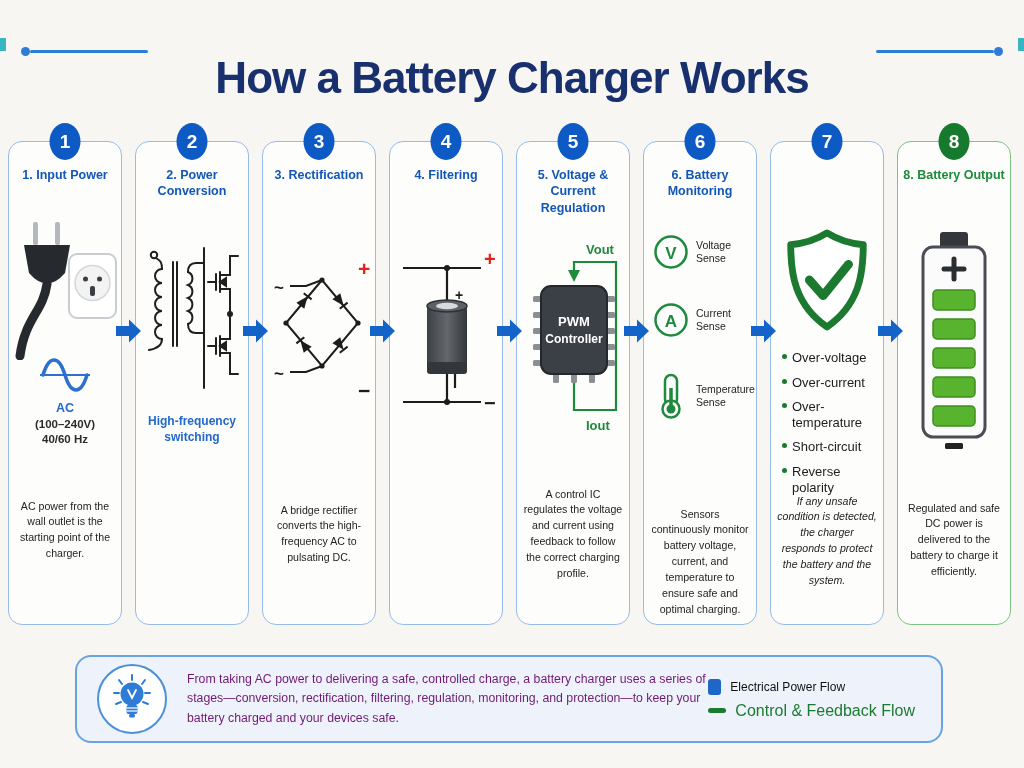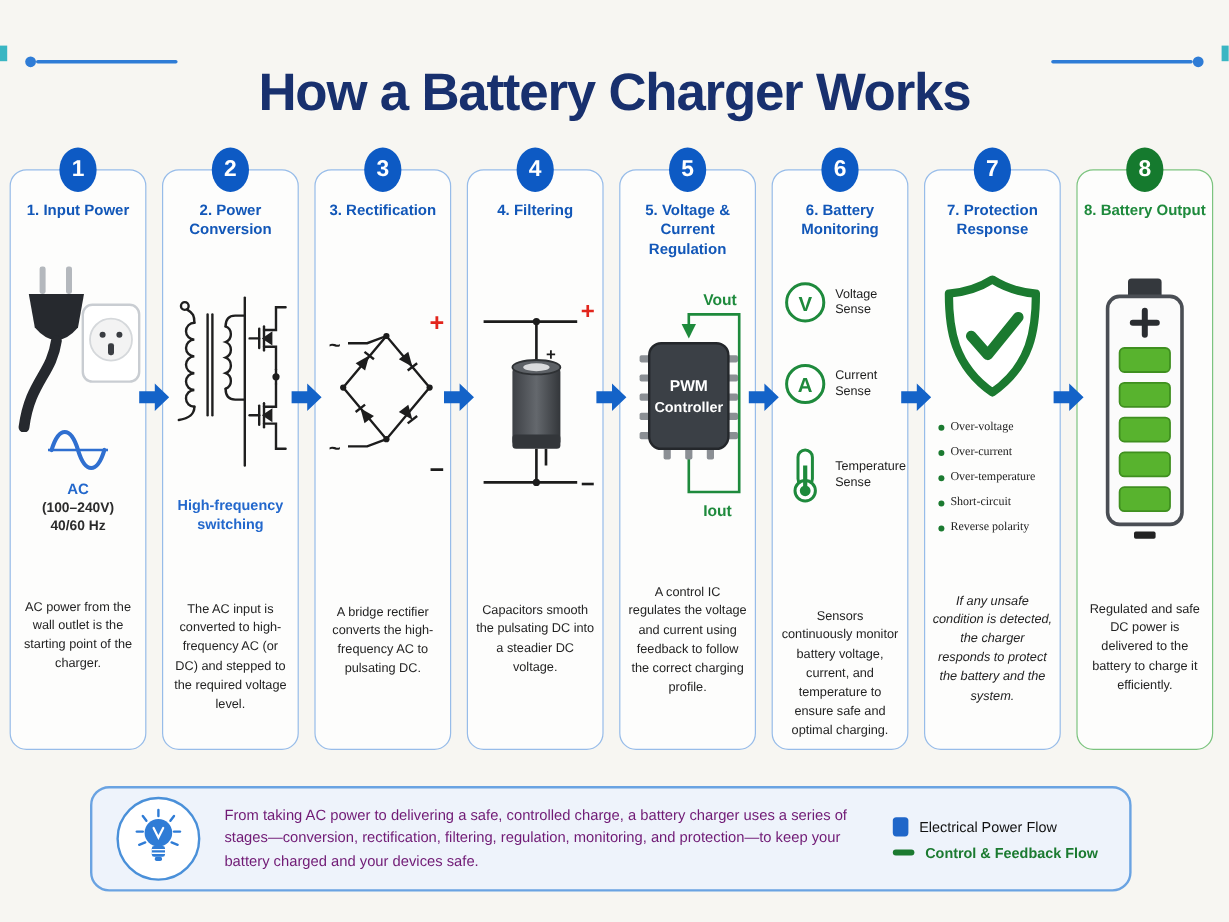--- a/index.html
+++ b/index.html
@@ -63,40 +63,40 @@
   .s5-chip{position:absolute;top:96px;left:7px;}
   
   .s6-row{position:absolute;left:9px;display:flex;align-items:center;gap:7px;}
   .s6-ico{width:36px;display:flex;justify-content:center;flex-shrink:0;}
   .s6-label{font-size:10.5px;color:#1d1d1d;line-height:1.25;width:58px;}
   
   .s7-shield{position:absolute;top:84px;left:0;right:0;text-align:center;}
   .s7-bullets{position:absolute;top:208px;left:11px;right:2px;}
   .s7-bullet{display:flex;margin-bottom:9px;}
   .s7-bullet .dot{width:5px;height:5px;border-radius:50%;background:#1b7a30;margin:4px 5px 0 0;flex-shrink:0;}
-  .s7-bullet .txt{font-size:10px;color:#1d1d1d;line-height:1.2;font-family:Liberation Serif, serif;}
+  .s7-bullet .txt{font-size:13px;color:#1d1d1d;line-height:1.2;}
   
   .s8-batt{position:absolute;top:88px;left:0;right:0;text-align:center;}
   
   .footer{
     position:absolute;left:75px;top:655px;width:868px;height:88px;box-sizing:border-box;
     background:#eef3fb;border:2px solid #6aa3e2;border-radius:16px;
     display:flex;align-items:center;padding:0 20px;
   }
   .bulb-wrap{
     width:66px;height:66px;border-radius:50%;background:#fff;border:2px solid #4a90d9;
     display:flex;align-items:center;justify-content:center;flex-shrink:0;margin-right:20px;
   }
   .summary{flex:0 0 520px;font-size:12.3px;line-height:1.55;color:#701a75;}
   .legend{margin-left:auto;margin-right:6px;}
   .legend-row{display:flex;align-items:center;gap:9px;margin:7px 0;}
   .legend-swatch-power{width:13px;height:16px;border-radius:3px;background:#1f66c9;}
   .legend-swatch-feedback{width:18px;height:5px;border-radius:2.5px;background:#1b7a30;}
   .legend-label-power{font-size:12px;color:#111;}
-  .legend-label-feedback{font-size:12px;color:#1b7a30;font-weight:bold;}
+  .legend-label-feedback{font-size:16px;color:#1b7a30;font-weight:normal;}
   svg text{font-family:"Liberation Sans", sans-serif;}
 </style>
 </head>
 <body>
 
 <div class="edge-mark left"></div>
 <div class="edge-mark right"></div>
 <div class="deco-dot left"></div>
 <div class="deco-line left"></div>
 <h1 class="page-title">How a Battery Charger Works</h1>
@@ -163,21 +163,20 @@
         <line x1="74" y1="94" x2="74" y2="114"></line>
         <path d="M74 97 L84 97 L84 78"></path>
         <path d="M74 111 L84 111 L84 132 L92 132"></path>
         <path d="M80 100 L74 104 L80 108 Z" fill="#1f1f1f"></path>
       </svg>
     </div>
     <div class="s2-caption">
       <span>High-frequency</span>
       <span>switching</span>
     </div>
-    <p class="desc" style="top:348px;">The AC input is converted to high-frequency AC (or DC) and stepped to the required voltage level.</p>
   </div>
 
   <div class="card" style="left:262px;">
     <div class="badge">3</div>
     <div class="card-title">3. Rectification</div>
     <div class="s3-bridge">
       <svg width="100" height="156" viewBox="0 0 100 156">
         <g fill="none" stroke="#1c1c1c" stroke-width="2">
           <path d="M20 36 L36 36 L52 30"></path>
           <path d="M20 122 L36 122 L52 116"></path>
@@ -233,21 +232,20 @@
         <rect x="30" y="112" width="40" height="12" rx="3" fill="#33363a"></rect>
         <ellipse cx="50" cy="56" rx="20" ry="6" fill="#5d6166" stroke="#2e3134" stroke-width="1.5"></ellipse>
         <ellipse cx="50" cy="56" rx="11" ry="3.3" fill="#d9dadc"></ellipse>
         <line x1="50" y1="124" x2="50" y2="152" stroke="#1c1c1c" stroke-width="2.2"></line>
         <line x1="58" y1="124" x2="58" y2="138" stroke="#1c1c1c" stroke-width="2.2"></line>
         <line x1="6" y1="152" x2="84" y2="152" stroke="#1c1c1c" stroke-width="2.2"></line>
         <circle cx="50" cy="152" r="3" fill="#1c1c1c"></circle>
         <text x="87" y="160" font-size="20" font-weight="bold" fill="#1c1c1c">−</text>
       </svg>
     </div>
-    <p class="desc" style="top:349px;">Capacitors smooth the pulsating DC into a steadier DC voltage.</p>
   </div>
 
   <div class="card" style="left:516px;">
     <div class="badge">5</div>
     <div class="card-title">5. Voltage &amp; Current Regulation</div>
     <div class="s5-chip">
       <svg width="100" height="200" viewBox="0 0 100 200">
         <text x="62" y="16" font-size="13" font-weight="bold" fill="#1e8a3c">Vout</text>
         <path d="M50 140 L50 172 L92 172 L92 24 L50 24 L50 32" fill="none" stroke="#1e8a3c" stroke-width="2.2"></path>
         <path d="M44 32 L56 32 L50 44 Z" fill="#1e8a3c"></path>
@@ -305,21 +303,20 @@
           <circle cx="15" cy="37" r="4.5" fill="#1e8a3c"></circle>
         </svg>
       </span>
       <span class="s6-label">Temperature Sense</span>
     </div>
     <p class="desc" style="top:354px;">Sensors continuously monitor battery voltage, current, and temperature to ensure safe and optimal charging.</p>
   </div>
 
   <div class="card" style="left:770px;">
     <div class="badge">7</div>
-    <div class="card-title">7. Protection Response</div>
     <div class="s7-shield">
       <svg width="98" height="110" viewBox="0 0 100 110">
         <path d="M50 6 C61 13 75 17 87 18 C87 48 83 79 50 102 C17 79 13 48 13 18 C25 17 39 13 50 6 Z" fill="#ffffff" stroke="#1b7a30" stroke-width="7" stroke-linejoin="round"></path>
         <path d="M32 54 L46 70 L72 38" fill="none" stroke="#1b7a30" stroke-width="9" stroke-linecap="round" stroke-linejoin="round"></path>
       </svg>
     </div>
     <div class="s7-bullets">
       <div class="s7-bullet">
           <span class="dot"></span>
           <span class="txt">Over-voltage</span>

